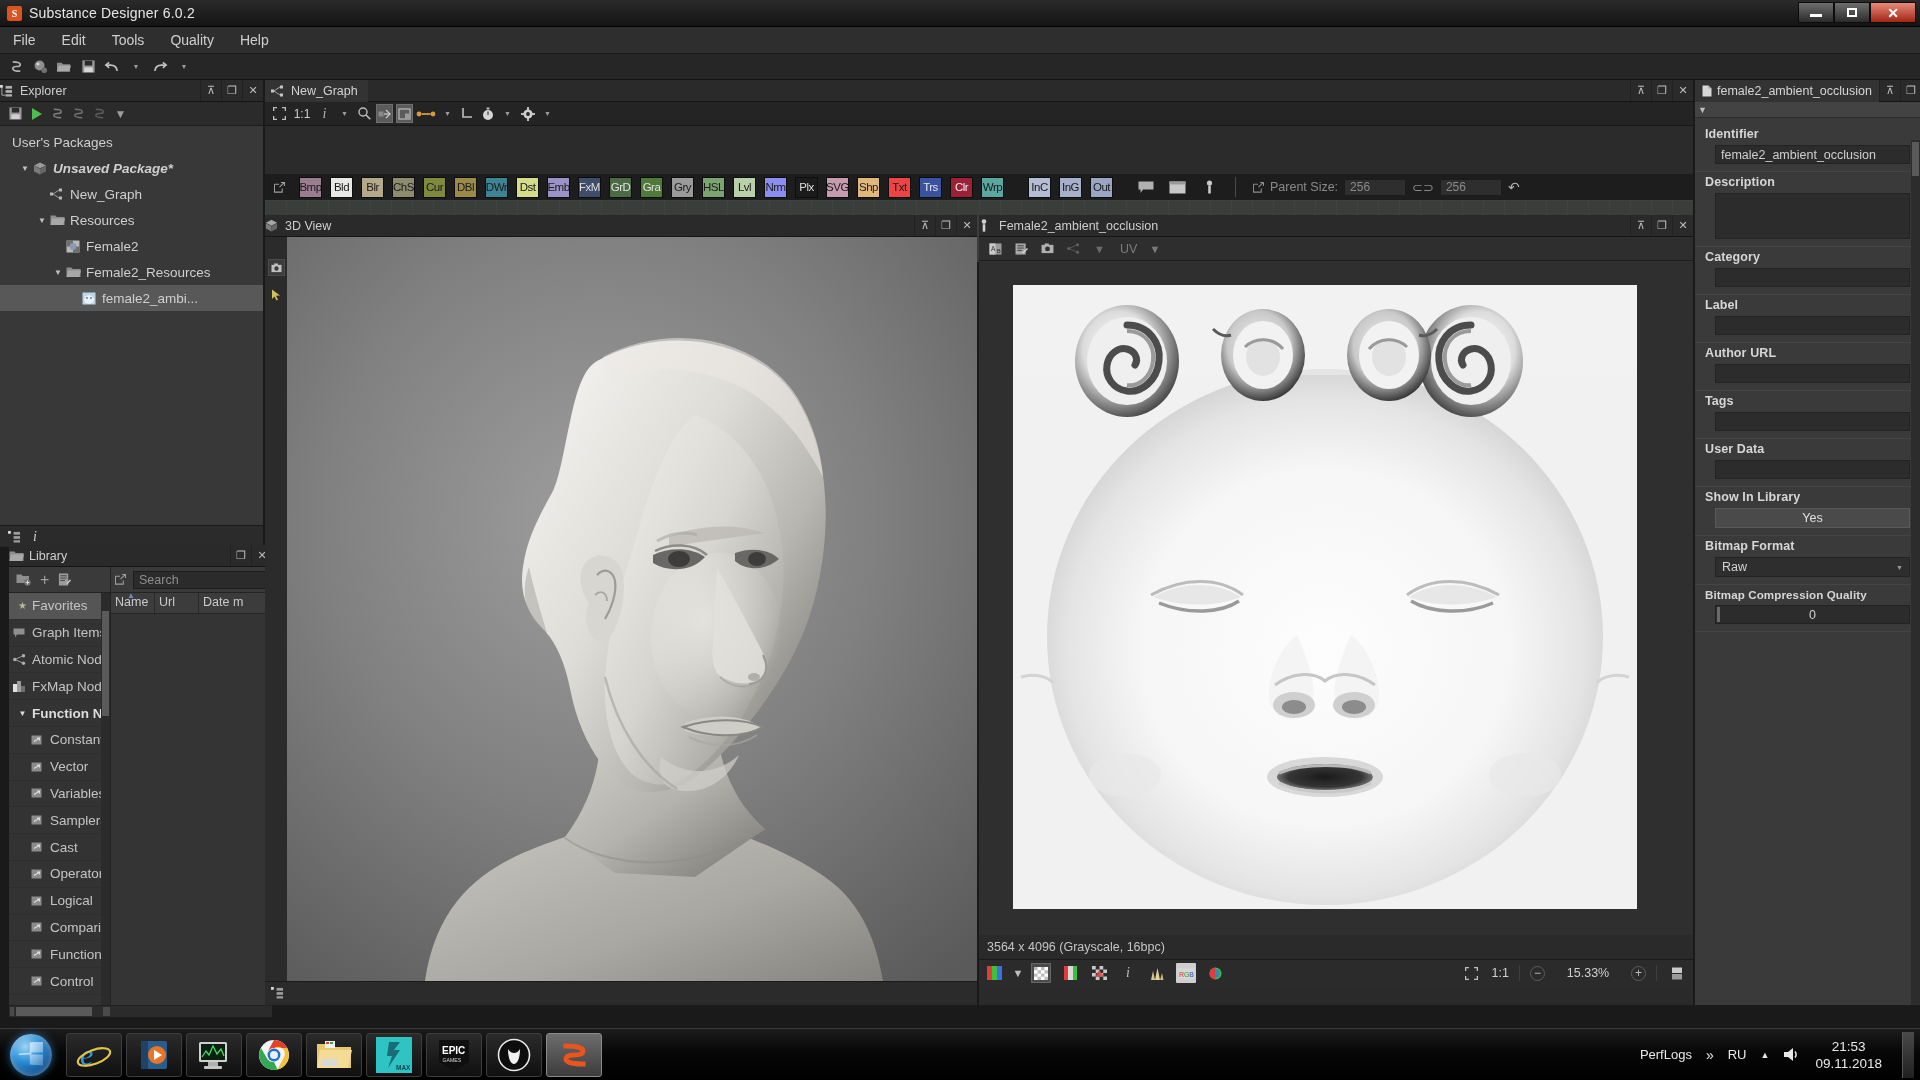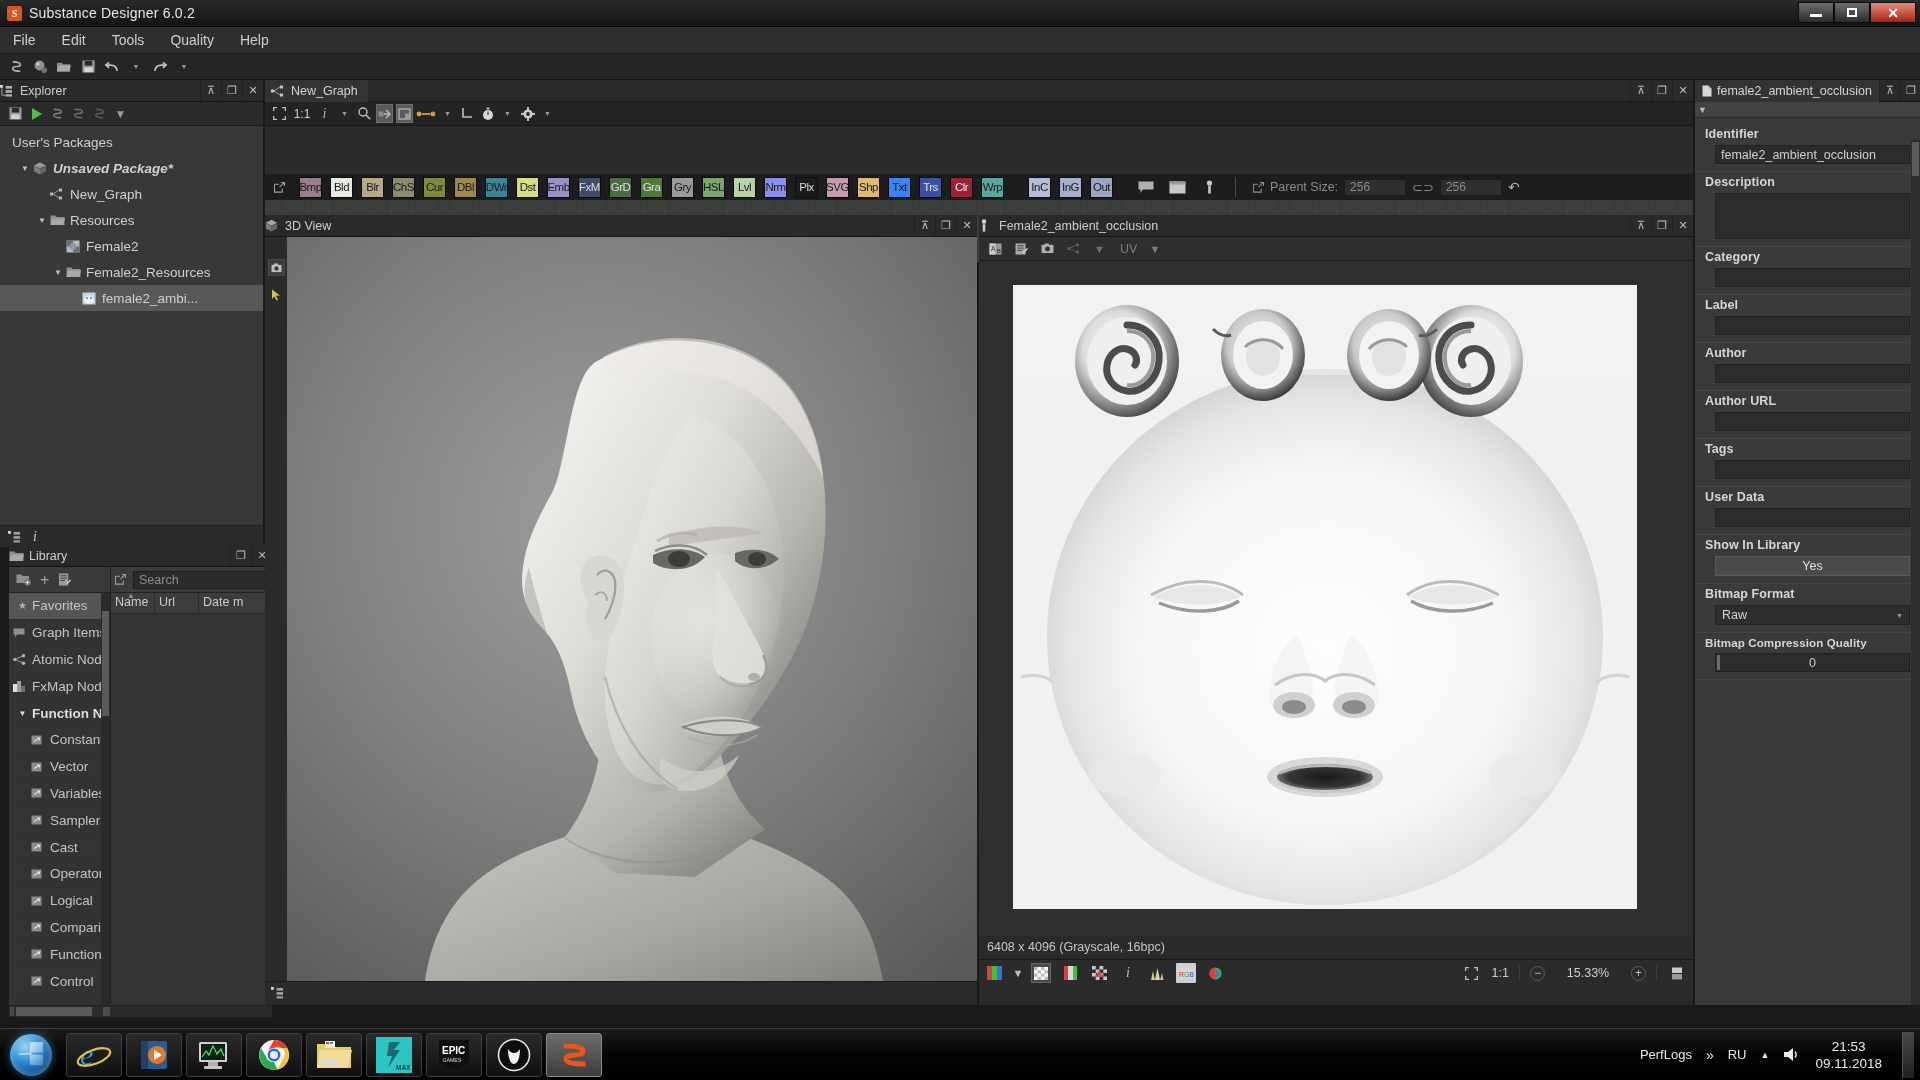--- a/index.html
+++ b/index.html
@@ -738,21 +738,21 @@
         </div>
       <div class="nb-chip" style="background:#1b1b1b;color:#ddd;">
           <span>Plx</span>
         </div>
       <div class="nb-chip" style="background:#c79ab0;">
           <span>SVG</span>
         </div>
       <div class="nb-chip" style="background:#e0b97a;">
           <span>Shp</span>
         </div>
-      <div class="nb-chip" style="background:#3b82f6;">
+      <div class="nb-chip" style="background:#ef4444;">
           <span>Txt</span>
         </div>
       <div class="nb-chip" style="background:#3a53a0;color:#e2e2e2;">
           <span>Trs</span>
         </div>
       <div class="nb-chip" style="background:#9c2036;color:#eee;">
           <span>Clr</span>
         </div>
       <div class="nb-chip" style="background:#5aa7a0;">
           <span>Wrp</span>
@@ -1071,21 +1071,21 @@
           <ellipse cx="112" cy="490" rx="36" ry="22" fill="#e8e8e8" opacity=".7"></ellipse>
           <ellipse cx="512" cy="490" rx="36" ry="22" fill="#e8e8e8" opacity=".7"></ellipse>
           <path d="M8 392 C22 388 36 392 40 398" stroke="#d4d4d4" stroke-width="3" fill="none"></path>
           <path d="M616 392 C602 388 588 392 584 398" stroke="#d4d4d4" stroke-width="3" fill="none"></path>
 
           <path d="M200 44 C206 50 212 52 218 50" stroke="#5a5a5a" stroke-width="3" fill="none"></path>
           <path d="M424 44 C418 50 412 52 406 50" stroke="#5a5a5a" stroke-width="3" fill="none"></path>
         </g>
       </svg>
     </div>
-    <div class="v2-info">6408 x 4096 (Grayscale, 16bpc)</div>
+    <div class="v2-info">3564 x 4096 (Grayscale, 16bpc)</div>
     <div class="v2-bottom">
       <div class="v2b-i">
         <svg width="16" height="14" viewBox="0 0 16 14">
             <rect x="0" y="0" width="5" height="14" fill="#e23b3b"></rect>
             <rect x="5" y="0" width="5" height="14" fill="#3bc13b"></rect>
             <rect x="10" y="0" width="5" height="14" fill="#3b6fe2"></rect>
           </svg>
       </div>
       <div class="v2b-i caret" style="width:8px;">▼</div>
       <div class="v2b-i" style="background:#4b4b4b;border:1px solid #666;">
@@ -1201,24 +1201,20 @@
       </div>
       <div class="prop-grp">
         <div class="prop-label">Category</div>
         <div class="prop-field"></div>
       </div>
       <div class="prop-grp">
         <div class="prop-label">Label</div>
         <div class="prop-field"></div>
       </div>
       <div class="prop-grp">
-        <div class="prop-label">Author</div>
-        <div class="prop-field"></div>
-      </div>
-      <div class="prop-grp">
         <div class="prop-label">Author URL</div>
         <div class="prop-field"></div>
       </div>
       <div class="prop-grp">
         <div class="prop-label">Tags</div>
         <div class="prop-field"></div>
       </div>
       <div class="prop-grp">
         <div class="prop-label">User Data</div>
         <div class="prop-field"></div>

